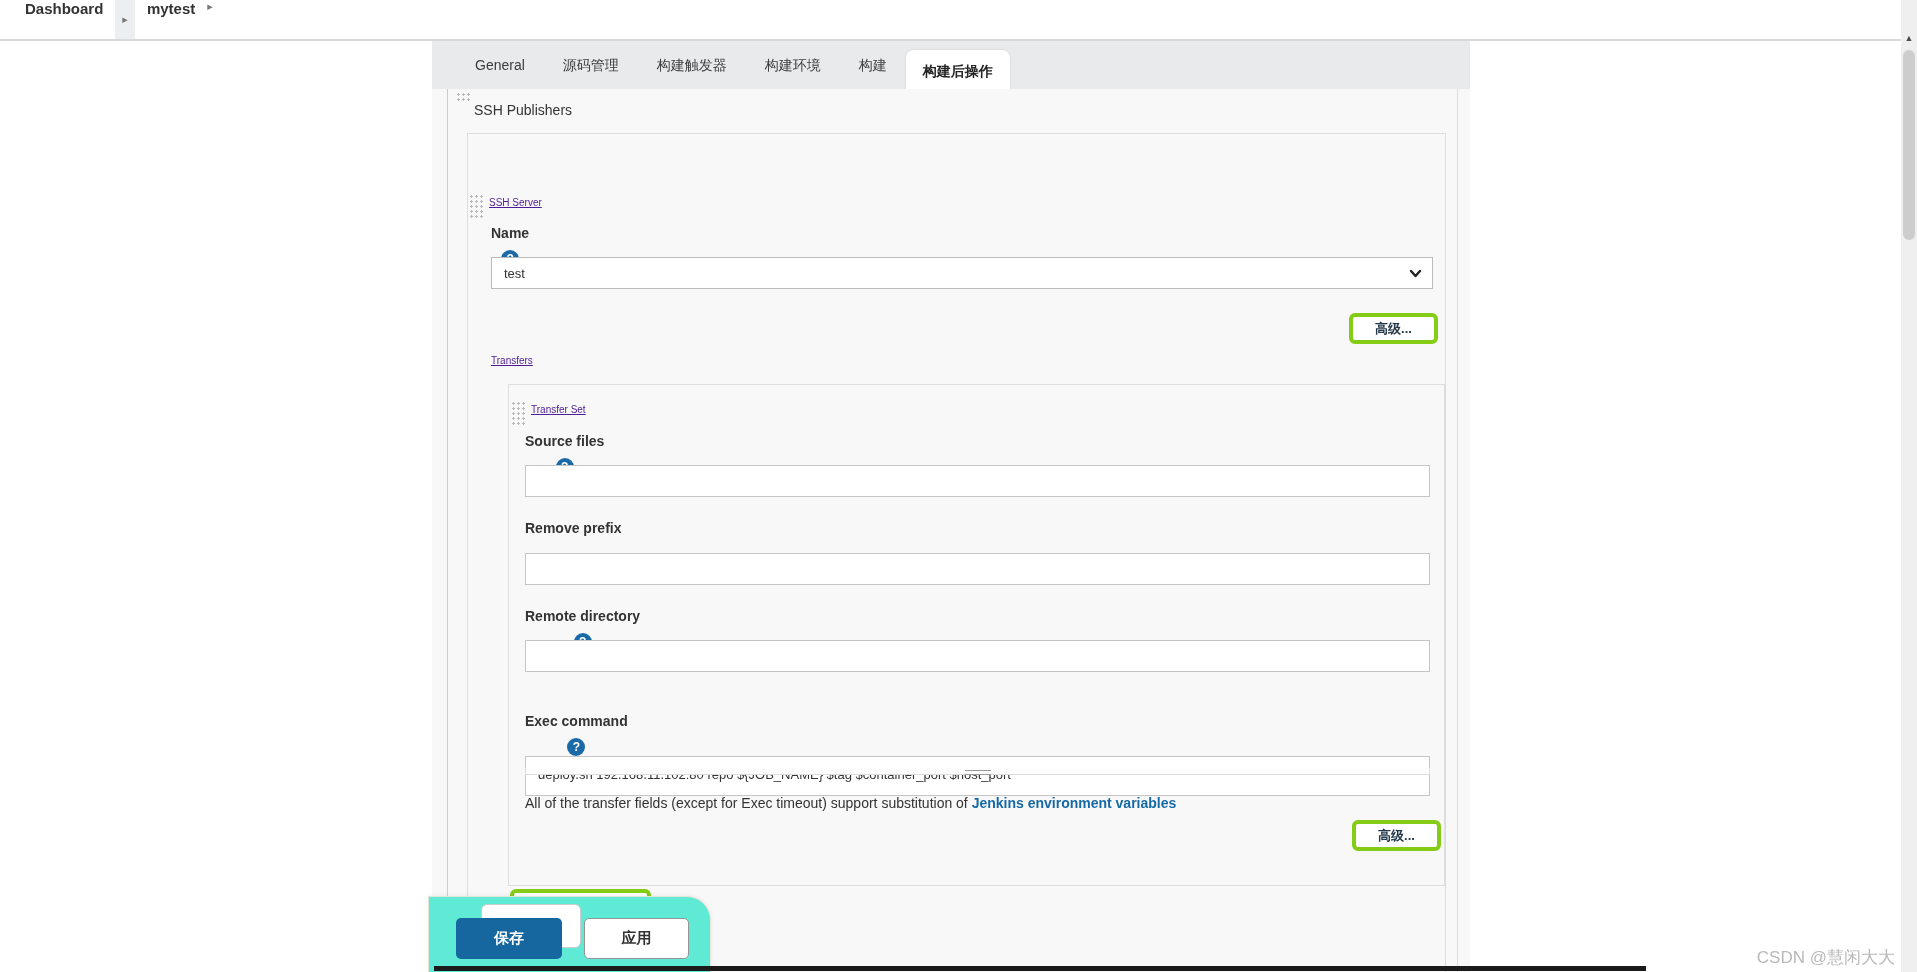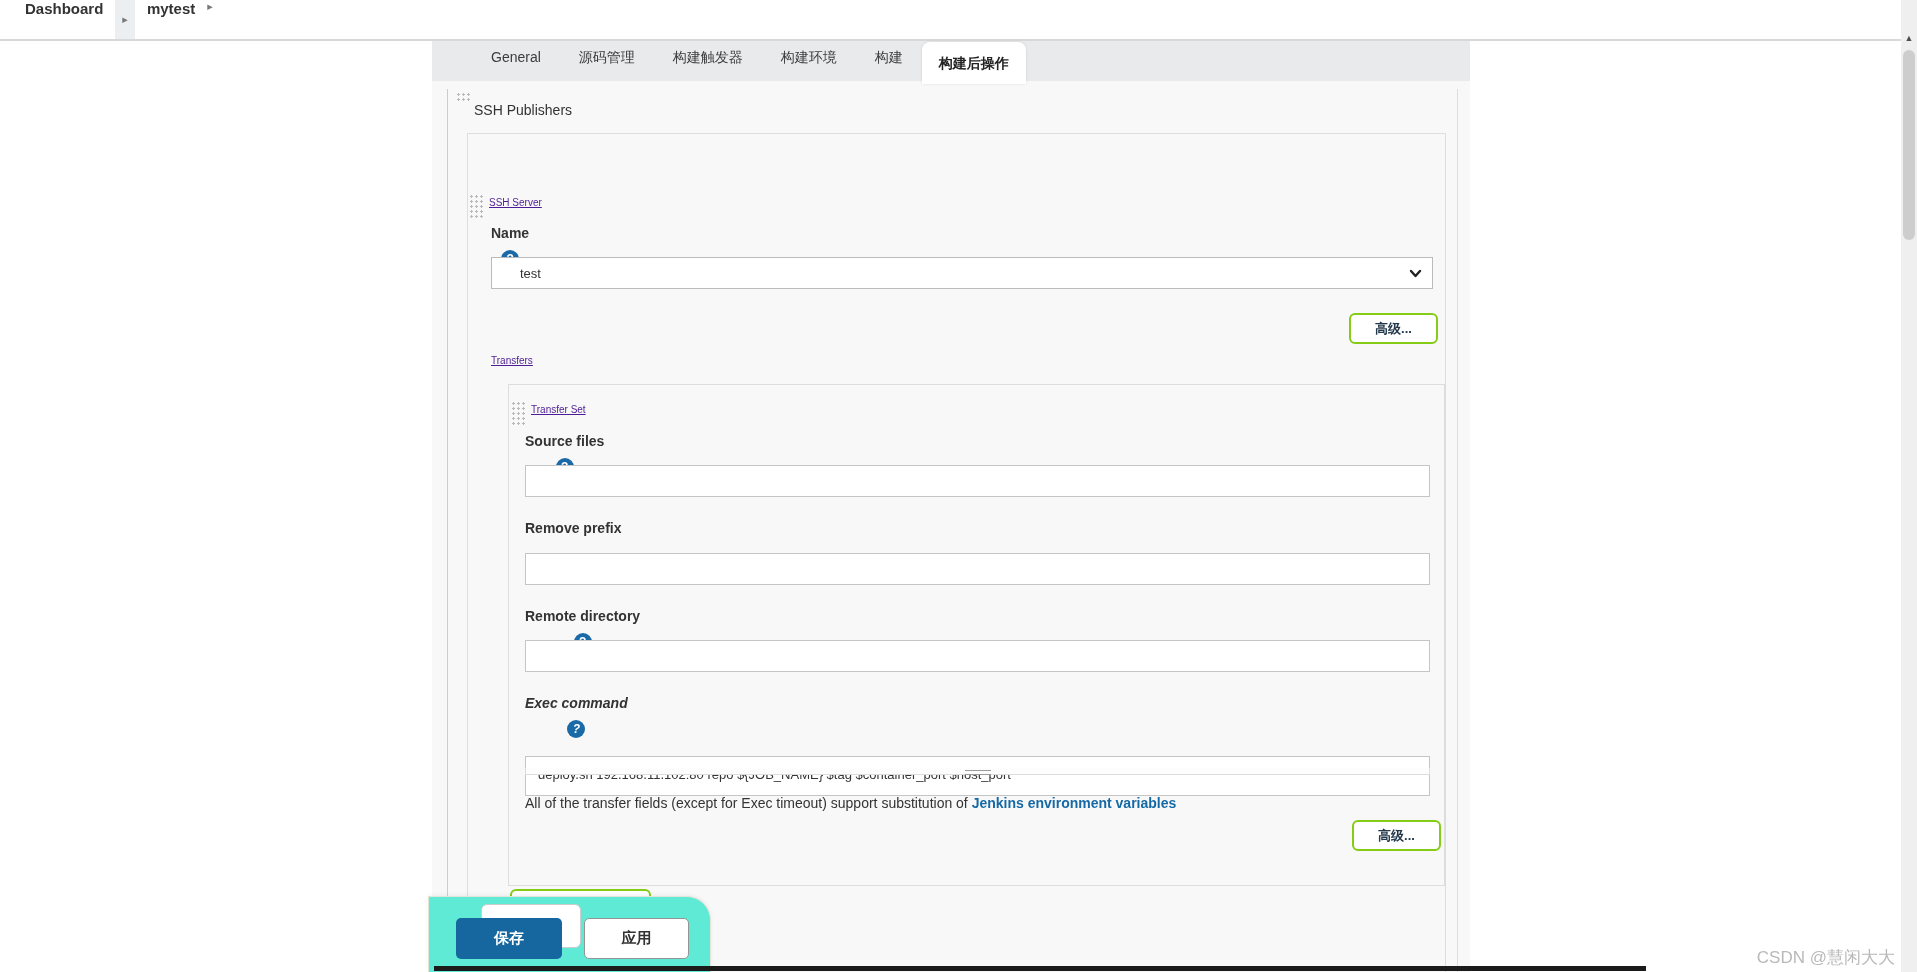--- a/index.html
+++ b/index.html
@@ -14,22 +14,22 @@
   .crumb { font-size:15px; font-weight:bold; color:#333; padding:0 12px; cursor:pointer; }
   .crumb:first-child { padding-left:25px; }
   .crumb-sep-band { height:39px; background:#eceff1; display:flex; align-items:center;
                     padding:0 7px; }
   .crumb-chev { color:#777; font-size:11px; cursor:pointer; }
 
   
   .panel { position:absolute; left:432px; top:41px; width:1038px; height:931px;
            background:#f8f8f8; }
 
-  .tabbar { position:absolute; left:0; top:0; width:100%; height:40px; background:#e9eaeb;
-            display:flex; align-items:flex-end; padding-left:40px; }
+  .tabbar { position:absolute; left:0; top:0; width:100%; height:48px; background:#e9eaeb;
+            display:flex; align-items:flex-end; padding-left:24px; }
   .tab { font-size:14px; color:#3c3c3c; height:48px; line-height:48px; padding:0 19px;
          cursor:pointer; white-space:nowrap; }
   .tab.active { background:#fff; border-radius:8px 8px 0 0; height:42px; line-height:42px;
                 padding:0 17px; margin-bottom:-3px; font-weight:bold; color:#222;
                 box-shadow:0 0 3px rgba(0,0,0,.10); }
 
   .content { position:absolute; left:15px; right:12px; top:48px; bottom:0;
              border-left:1px solid #ccc; border-right:1px solid #ddd; background:#f8f8f8; }
 
   .dots { background-image:radial-gradient(#b9b9b9 1.2px, transparent 1.3px);
@@ -45,37 +45,37 @@
 
   .row-label { font-size:14px; font-weight:bold; color:#333; display:flex;
                align-items:center; gap:9px; position:absolute;flex-direction:column; }
   .plain-label { font-size:10px; color:#4c1d95; position:absolute;text-decoration:underline; }
 
   .help-icon { width:18px; height:18px; border-radius:50%; background:#1b6aa8; color:#fff;
                font-size:12px; font-weight:bold; display:inline-flex; align-items:center;
                justify-content:center; cursor:pointer; }
 
   .select { position:absolute; background:#fff; border:1px solid #bbb; height:32px;
-            display:flex; align-items:center; padding:0 28px; font-size:13px; color:#333;
+            display:flex; align-items:center; padding:0 12px; font-size:13px; color:#333;
             cursor:pointer; }
   .select .chev-icon { position:absolute; right:10px; top:9px; }
 
   .text-input { position:absolute; height:32px; background:#fff; border:1px solid #c5c5c5;
                 font-size:13px; color:#333; padding:0 12px;
                 font-family:"Liberation Sans", sans-serif; }
   .text-area { position:absolute; background:#fff; border:1px solid #c5c5c5; font-size:13px;
                color:#333; padding:8px 12px; resize:none; overflow:hidden;
                font-family:"Liberation Sans", sans-serif; line-height:20px;margin-top:28px; }
   .resize-bar { position:absolute; height:7px; background:#fdfdfd; border:1px solid #ddd;
                 border-top:none; cursor:ns-resize; }
   .resize-bar:after { content:""; position:absolute; left:50%; top:2px; width:26px; height:1px;
                       margin-left:-13px; border-top:1px solid #9a9a9a; border-bottom:1px solid #9a9a9a;
                       height:3px; }
 
-  .btn { border-radius:6px; background:#fff; border:2px solid #84cc16; color:#23384a;
+  .btn { border-radius:6px; background:#fff; border:4px solid #84cc16; color:#23384a;
          font-weight:bold; font-size:13px; cursor:pointer; display:flex; align-items:center;
          justify-content:center; font-family:"Liberation Sans", sans-serif; }
   .adv-btn { position:absolute; width:89px; height:31px; }
 
   .ts-box { position:absolute; left:60px; top:295px; width:937px; height:502px;
             border:1px solid #ddd; }
 
   .help-line { position:absolute; font-size:14px; color:#333; }
   .help-line a { color:#1569a5; font-weight:bold; text-decoration:none; cursor:pointer; }
 
@@ -174,21 +174,21 @@
           <span class="help-icon">?</span>
         </div>
         <input class="text-input" style="left: 16px; top: 168px; width: 905px;" value="">
 
         <div class="row-label" style="left:16px; top:223px;">
           <span>Remote directory</span>
           <span class="help-icon">?</span>
         </div>
         <input class="text-input" style="left: 16px; top: 255px; width: 905px;" value="">
 
-        <div class="row-label" style="left:16px; top:310px;font-style:italic;">
+        <div class="row-label" style="left:16px; top:328px;">
           <span>Exec command</span>
           <span class="help-icon">?</span>
         </div>
         <textarea class="text-area" style="left: 16px; top: 343px; width: 905px; height: 40px;">deploy.sh 192.168.11.102:80 repo ${JOB_NAME} $tag $container_port $host_port</textarea>
         <div class="resize-bar" style="left:16px; top:383px; width:905px;"></div>
 
         <div class="help-line" style="left:16px; top:410px;">
           <span>All of the transfer fields (except for Exec timeout) support substitution of </span><a>Jenkins environment variables</a>
         </div>
 

